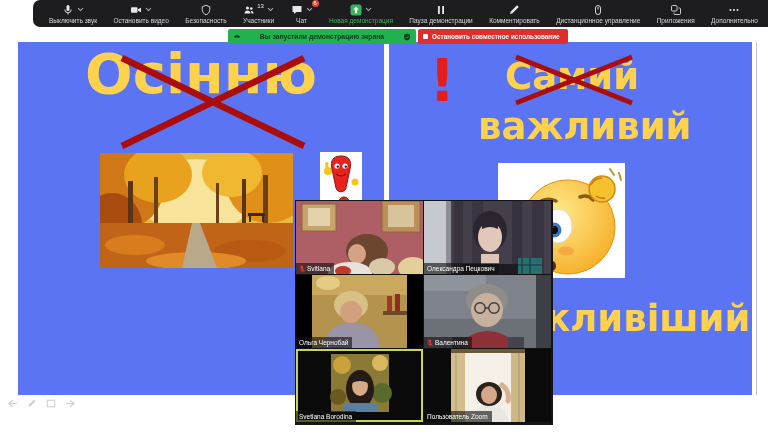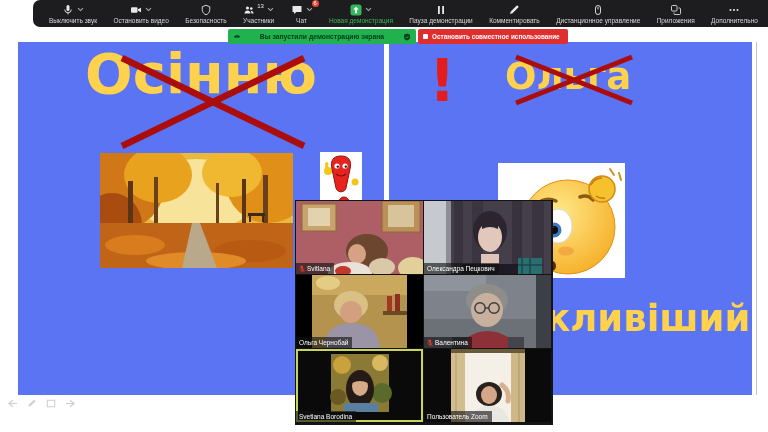--- a/index.html
+++ b/index.html
@@ -247,25 +247,26 @@
         <circle cx="25.8" cy="14.6" r="1.2" fill="#111"></circle>
       <path d="M16 22 Q21 26 26 22" stroke="#701008" stroke-width="1.2" fill="none"></path>
       <circle cx="35" cy="30" r="3.5" fill="#f5c518"></circle>
       <circle cx="24" cy="50" r="5" fill="#e8231e" stroke="#90140f" stroke-width="1"></circle>
     </svg>
 
   </div>
 
   <div class="slide slide-right">
     <div class="excl-red" style="left:40px;top:10px;font-size:58px;">!</div>
-    <div class="big-yellow" style="left:116px;top:16px;font-size:37px;">Ольга</div>
+    <div class="big-yellow" style="left:116px;top:16px;font-size:37px;">Самий</div>
     <svg class="cross small" style="left:124px;top:12px;width:122px;height:52px;" viewBox="0 0 122 52" preserveAspectRatio="none">
       <line x1="3" y1="3" x2="119" y2="49"></line>
         <line x1="119" y1="3" x2="3" y2="49"></line>
     </svg>
+    <div class="big-yellow" style="left:89px;top:66px;font-size:37px;">важливий</div>
 
     <svg class="whitebox" style="left:109px;top:121px;width:127px;height:115px;" viewBox="0 0 127 115" preserveAspectRatio="none">
       <rect width="127" height="115" fill="#ffffff"></rect>
       <defs>
         <radialGradient id="emg" cx="40%" cy="35%" r="75%">
           <stop offset="0%" stop-color="#ffe98a"></stop>
             <stop offset="100%" stop-color="#f5ab22"></stop>
         </radialGradient>
       </defs>
       <circle cx="70" cy="64" r="47" fill="url(#emg)" stroke="#e09112" stroke-width="1"></circle>

